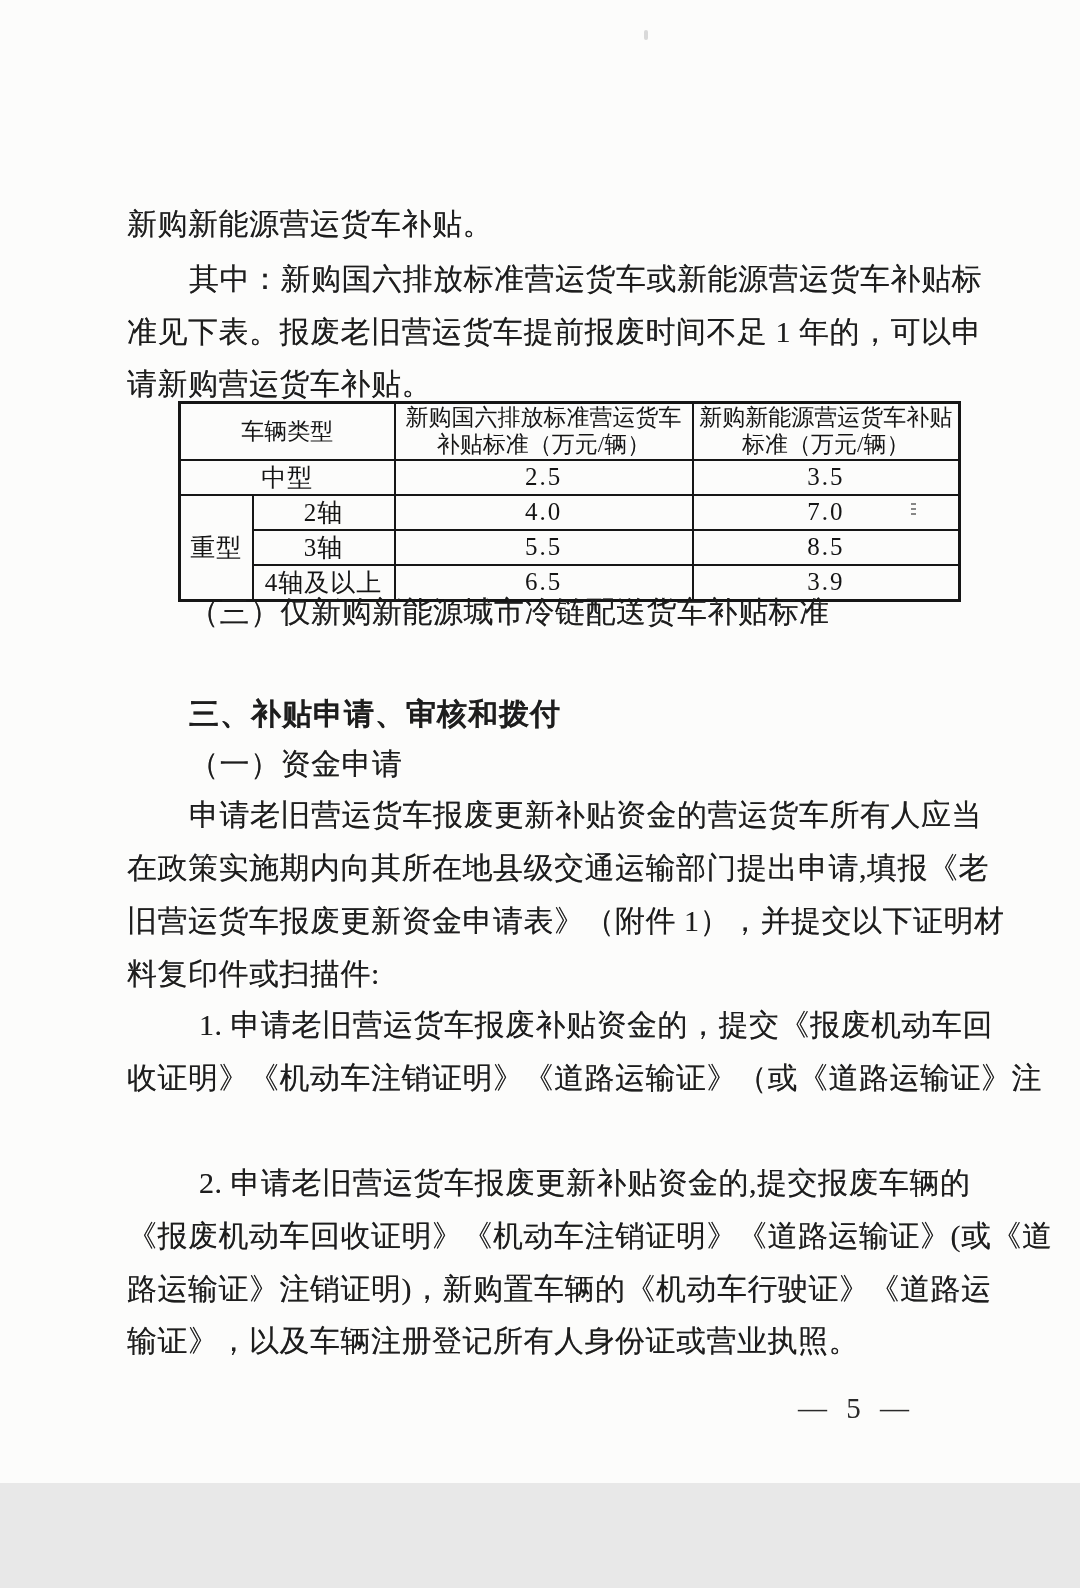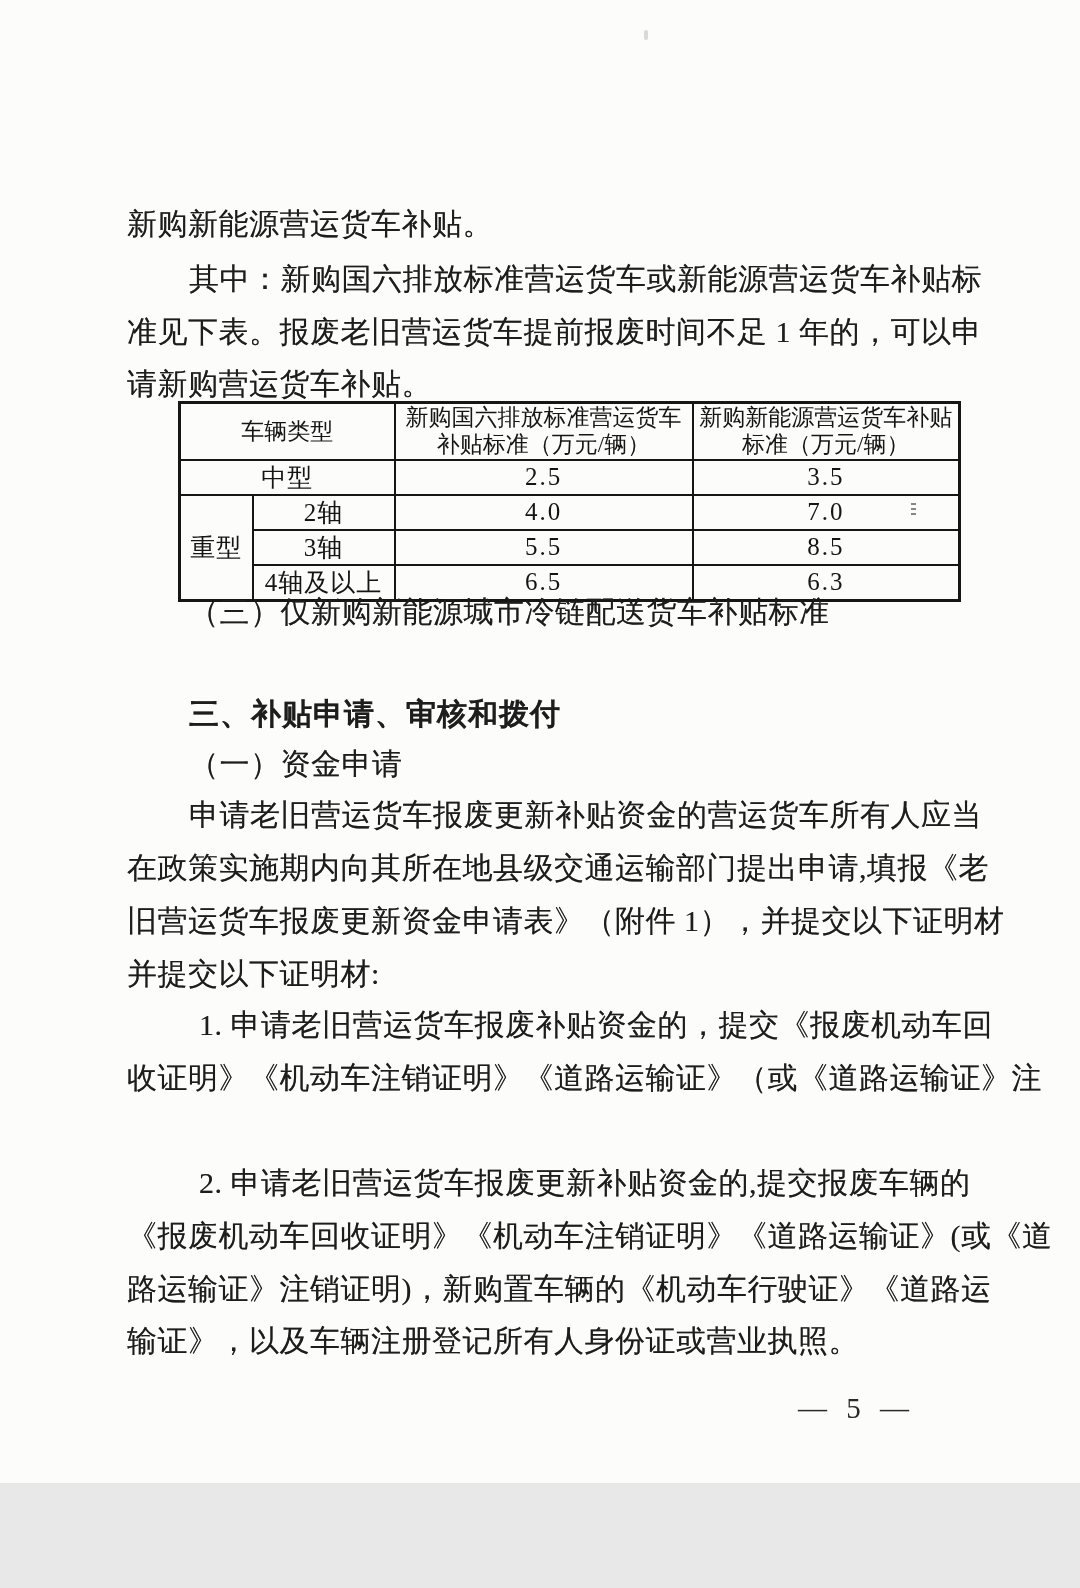--- a/index.html
+++ b/index.html
@@ -151,37 +151,37 @@
         <td class="num">7.0</td>
       </tr>
       <tr>
         <td class="cell">3轴</td>
         <td class="num">5.5</td>
         <td class="num">8.5</td>
       </tr>
       <tr>
         <td class="cell">4轴及以上</td>
         <td class="num">6.5</td>
-        <td class="num">6.3</td>
+        <td class="num">3.9</td>
       </tr>
     </tbody>
       </table>
   </div>
   <div class="artifact-smudge"></div>
 
   <div class="ln ind" style="top:592px">（三）仅新购新能源城市冷链配送货车补贴标准</div>
 
   <div class="ln ind hd" style="top:694px">三、补贴申请、审核和拨付</div>
 
   <div class="ln ind" style="top:744px">（一）资金申请</div>
 
   <div class="ln ind" style="top:795px">申请老旧营运货车报废更新补贴资金的营运货车所有人应当</div>
   <div class="ln" style="top:848px">在政策实施期内向其所在地县级交通运输部门提出申请,填报《老</div>
   <div class="ln" style="top:901px">旧营运货车报废更新资金申请表》（附件 1），并提交以下证明材</div>
-  <div class="ln" style="top:954px">并提交以下证明材:</div>
+  <div class="ln" style="top:954px">料复印件或扫描件:</div>
 
   <div class="ln ind2" style="top:1005px">1. 申请老旧营运货车报废补贴资金的，提交《报废机动车回</div>
   <div class="ln" style="top:1058px">收证明》《机动车注销证明》《道路运输证》（或《道路运输证》注</div>
 
   <div class="ln ind2" style="top:1163px">2. 申请老旧营运货车报废更新补贴资金的,提交报废车辆的</div>
   <div class="ln" style="top:1216px">《报废机动车回收证明》《机动车注销证明》《道路运输证》(或《道</div>
   <div class="ln" style="top:1269px">路运输证》注销证明)，新购置车辆的《机动车行驶证》《道路运</div>
   <div class="ln" style="top:1321px">输证》，以及车辆注册登记所有人身份证或营业执照。</div>
 
   <div class="pageno">— 5 —</div>

